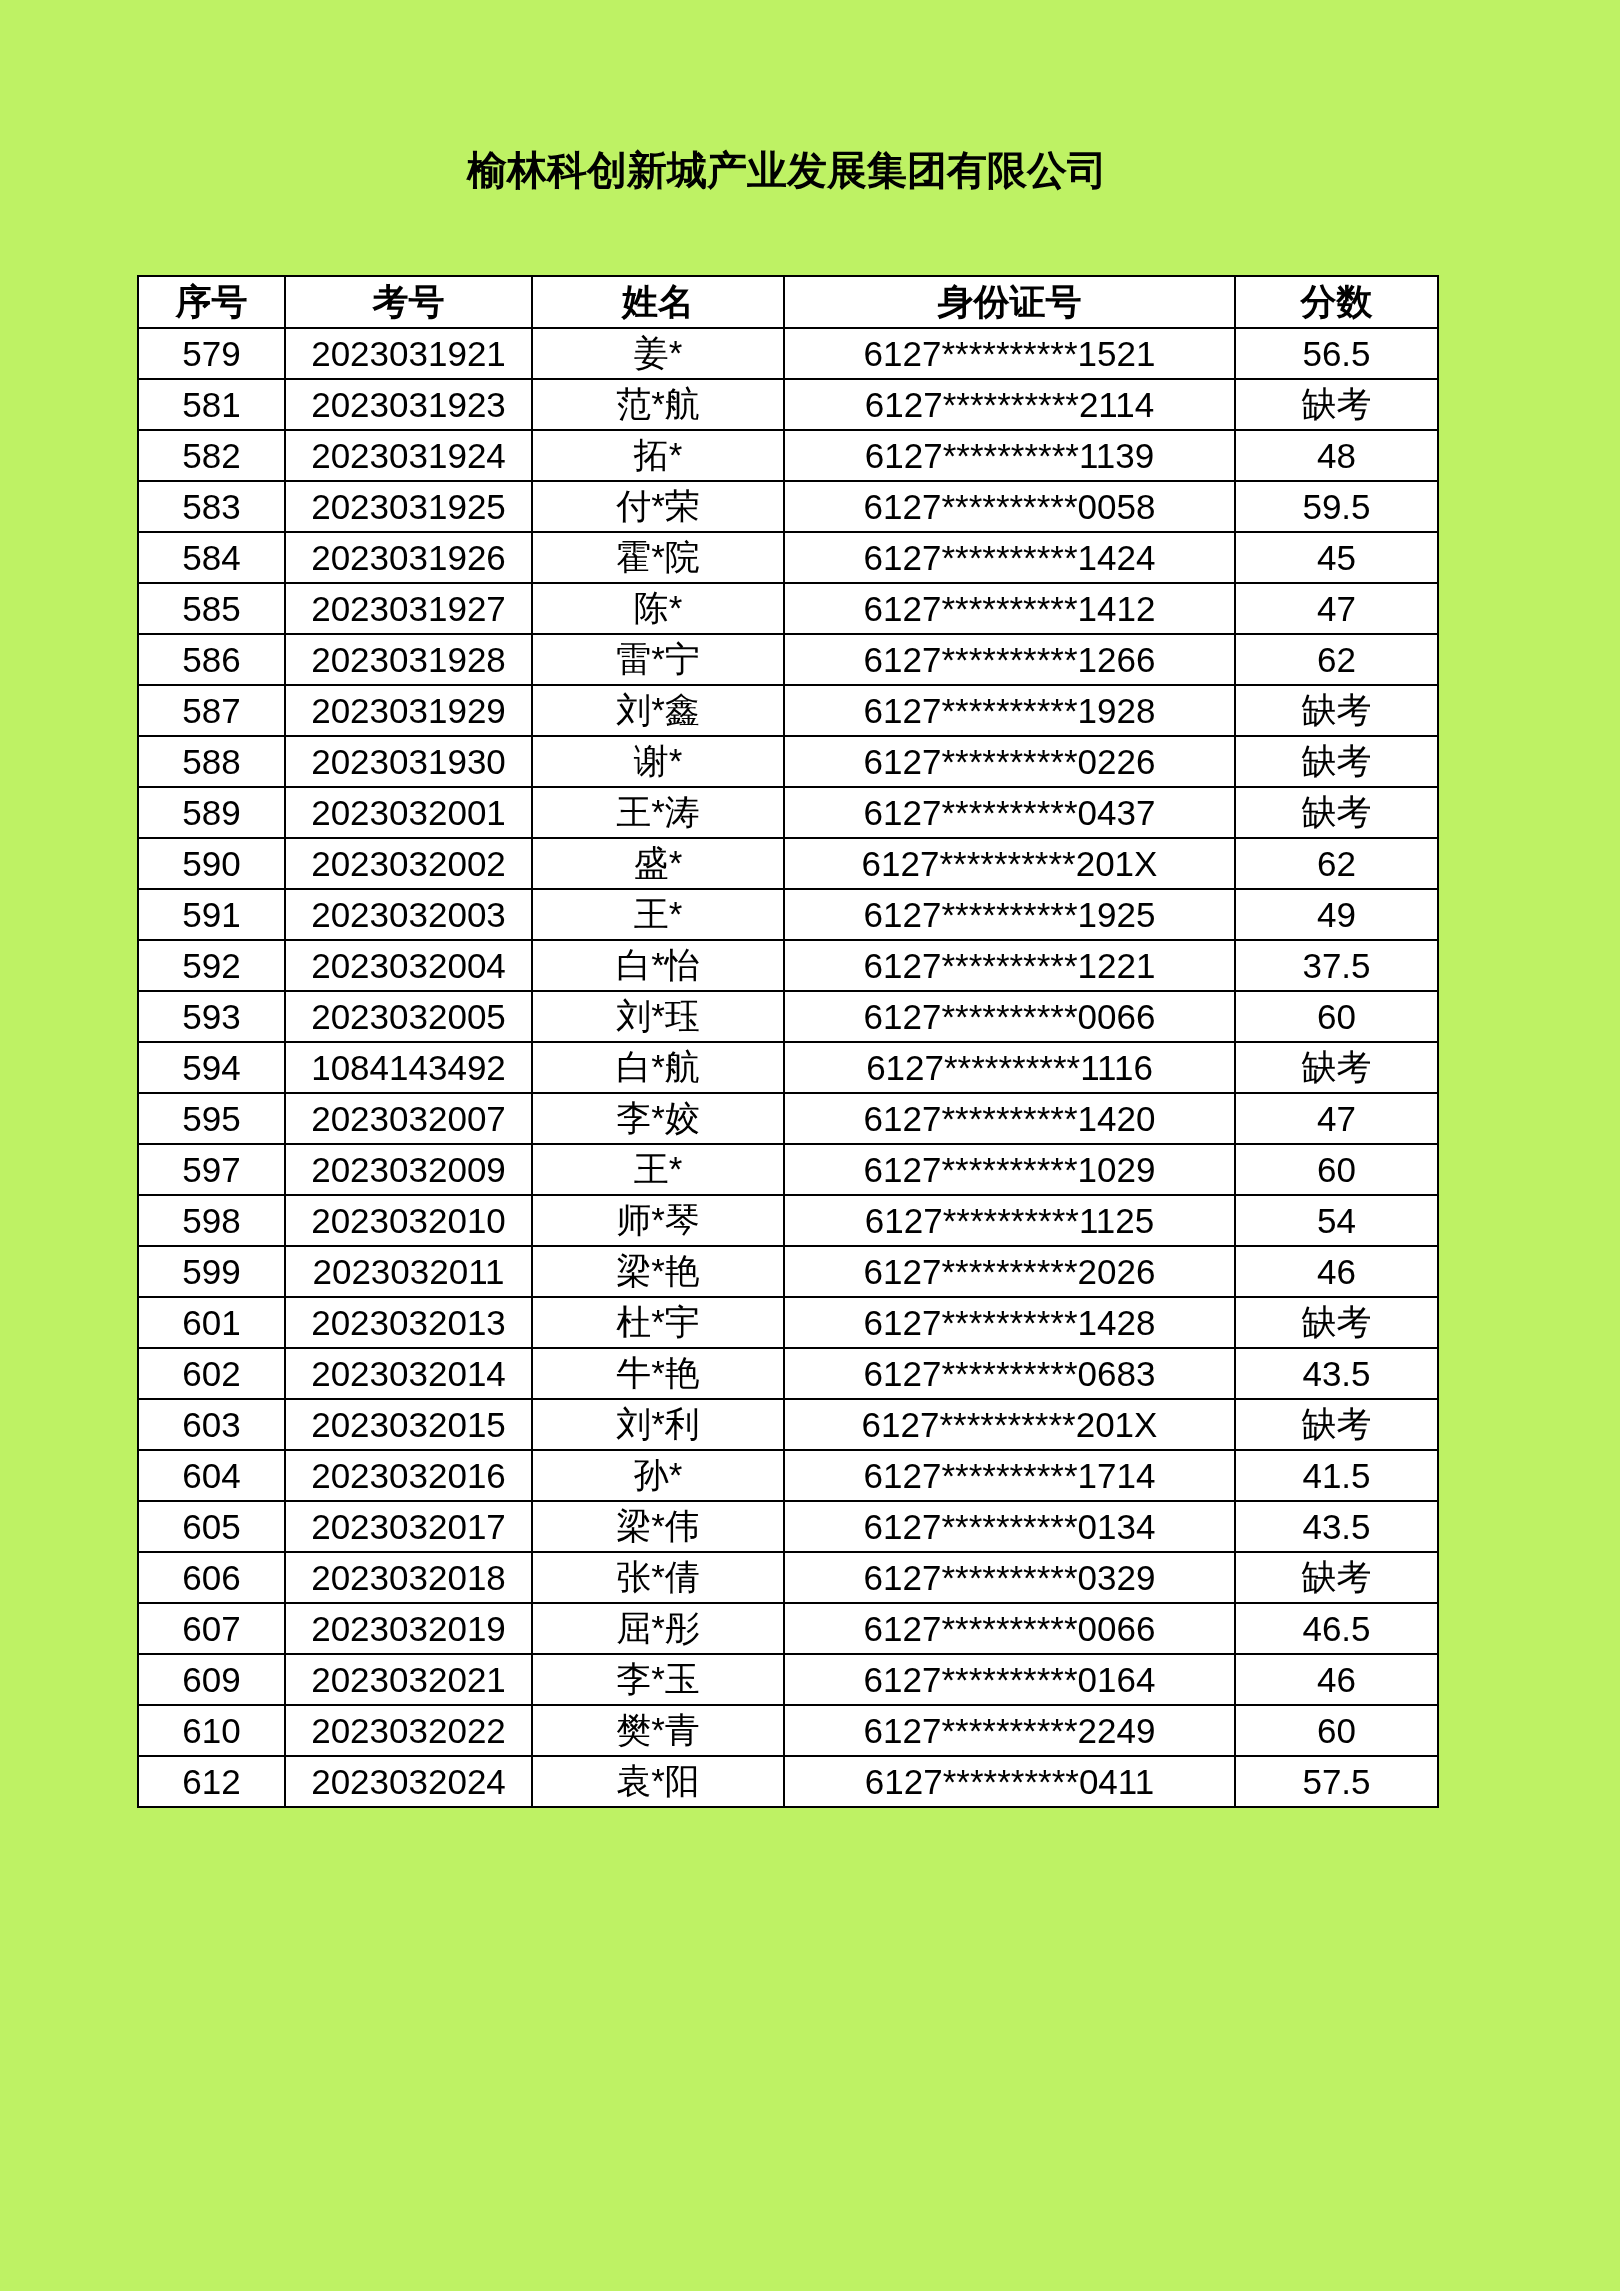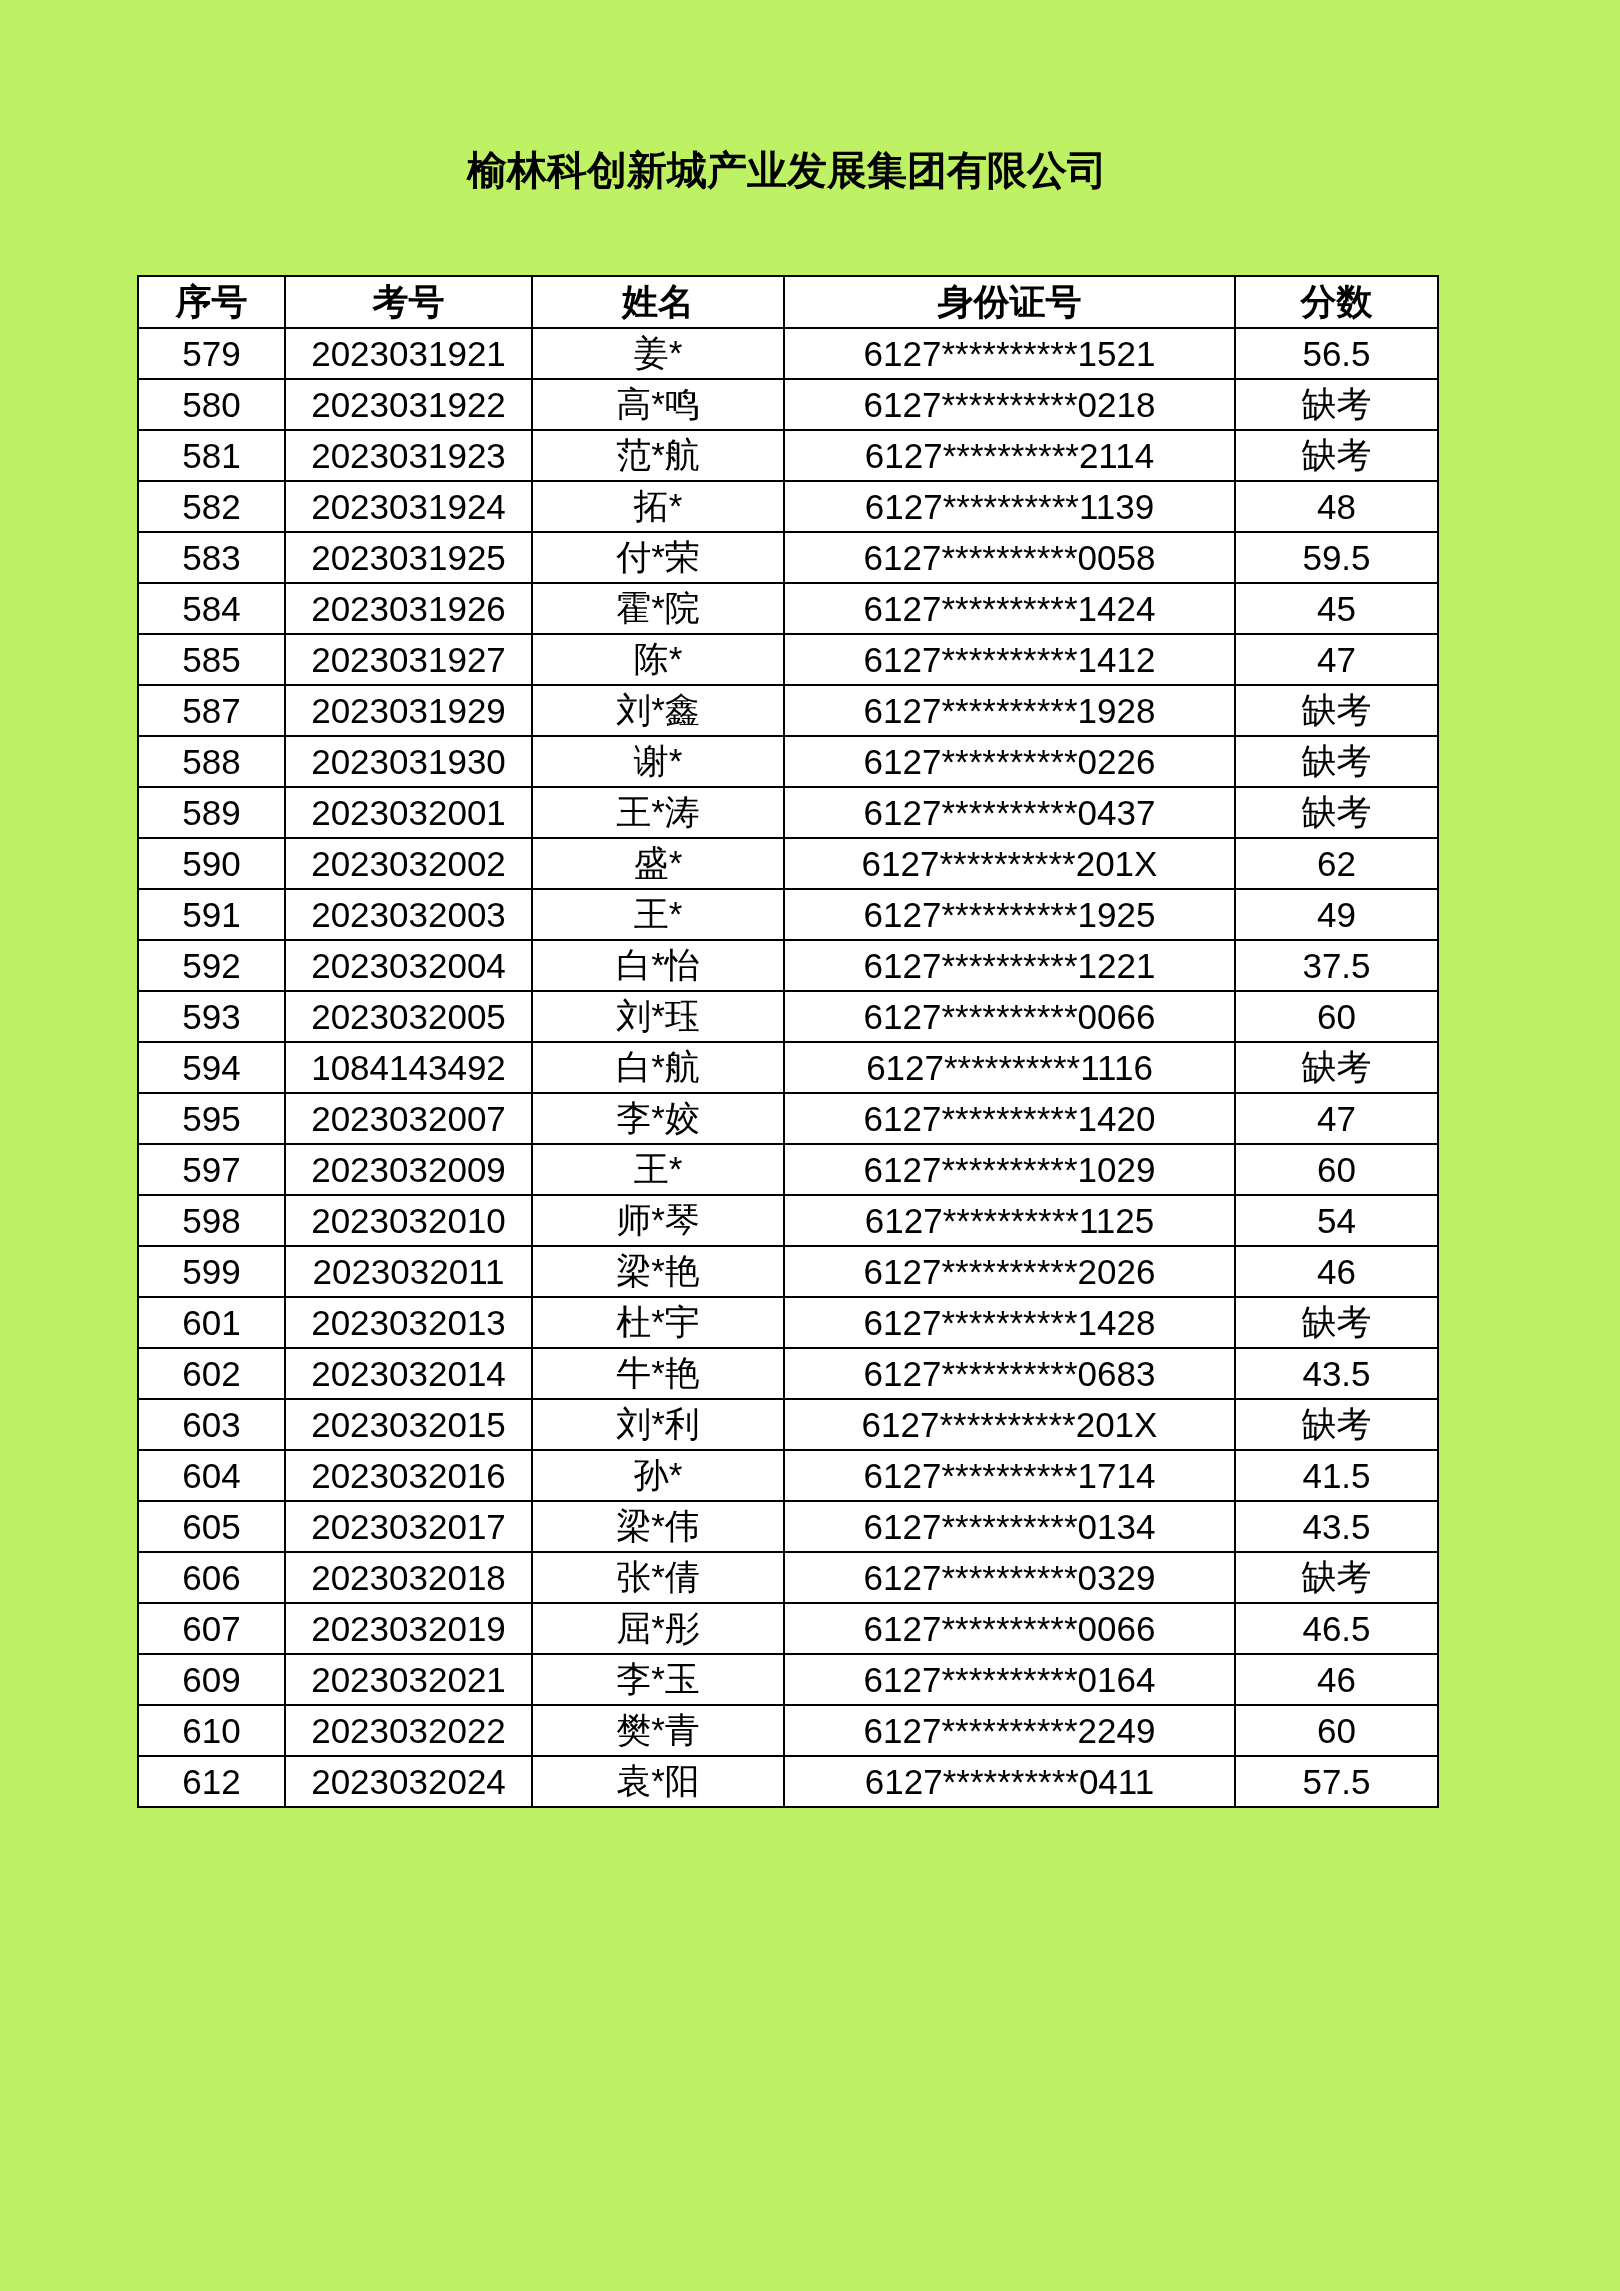--- a/index.html
+++ b/index.html
@@ -72,27 +72,20 @@
     </thead>
     <tbody>
         <tr>
           <td>579</td>
           <td>2023031921</td>
           <td>姜*</td>
           <td>6127**********1521</td>
           <td>56.5</td>
         </tr>
         <tr>
-          <td>580</td>
-          <td>2023031922</td>
-          <td>高*鸣</td>
-          <td>6127**********0218</td>
-          <td>缺考</td>
-        </tr>
-        <tr>
           <td>581</td>
           <td>2023031923</td>
           <td>范*航</td>
           <td>6127**********2114</td>
           <td>缺考</td>
         </tr>
         <tr>
           <td>582</td>
           <td>2023031924</td>
           <td>拓*</td>
@@ -114,20 +107,27 @@
           <td>45</td>
         </tr>
         <tr>
           <td>585</td>
           <td>2023031927</td>
           <td>陈*</td>
           <td>6127**********1412</td>
           <td>47</td>
         </tr>
         <tr>
+          <td>586</td>
+          <td>2023031928</td>
+          <td>雷*宁</td>
+          <td>6127**********1266</td>
+          <td>62</td>
+        </tr>
+        <tr>
           <td>587</td>
           <td>2023031929</td>
           <td>刘*鑫</td>
           <td>6127**********1928</td>
           <td>缺考</td>
         </tr>
         <tr>
           <td>588</td>
           <td>2023031930</td>
           <td>谢*</td>

